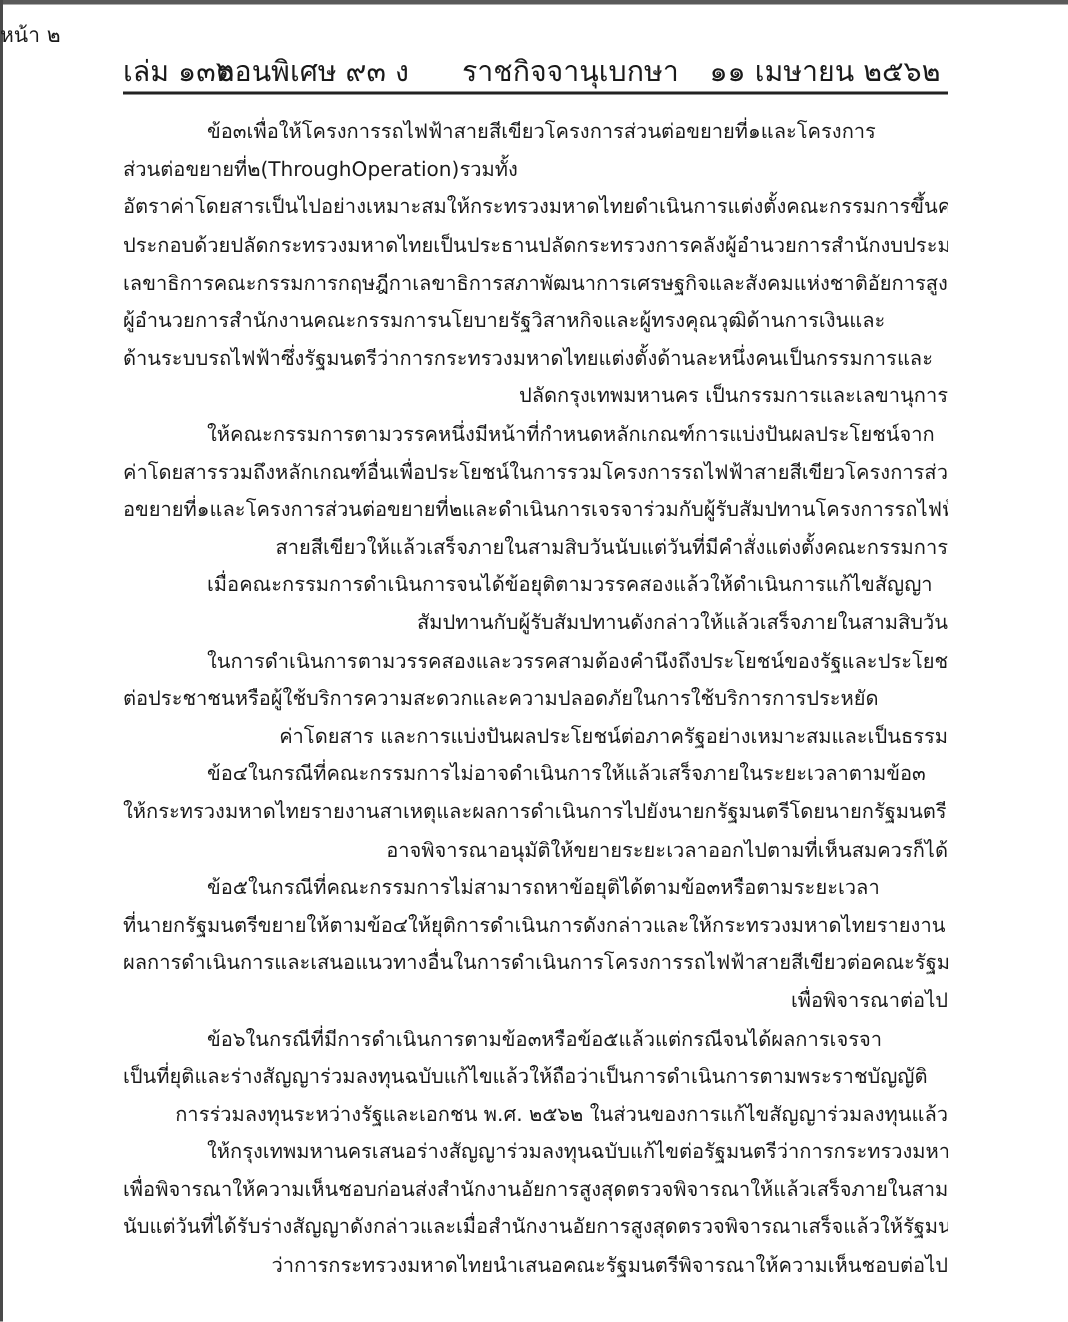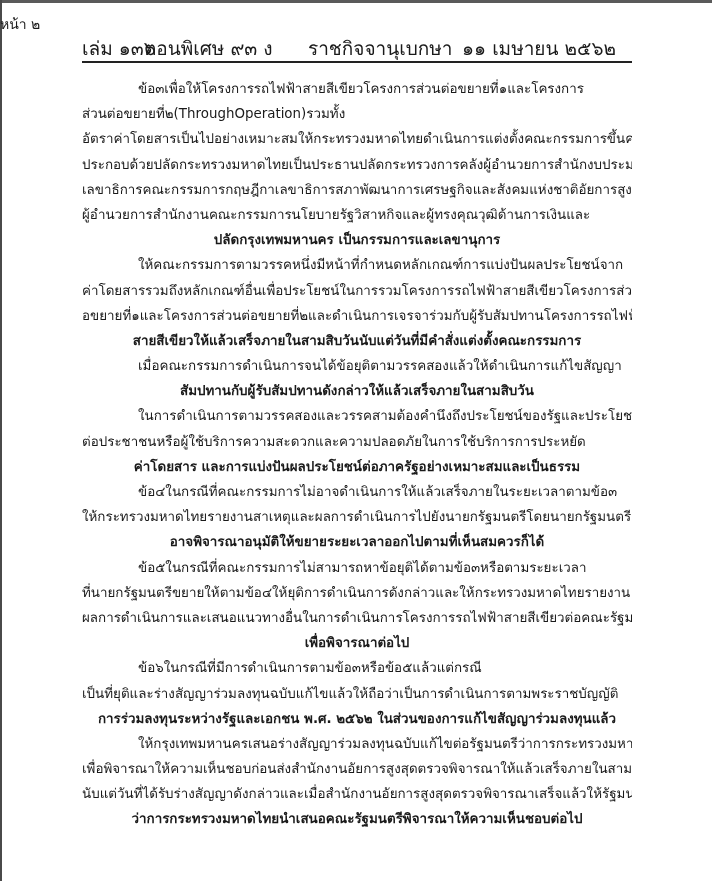--- a/index.html
+++ b/index.html
@@ -20,36 +20,36 @@
     font-size: 19px; line-height: 22px;
   }
   .header span { position: absolute; top: 0; white-space: nowrap; }
   .rule { position: absolute; top: 61px; left: 82px; width: 550px; height: 2px; background: #222; }
   .body-text {
     position: absolute; top: 76px; left: 82px; width: 550px;
     font-size: 13.4px; line-height: 25.2px;
   }
   .line { white-space: nowrap; height: 25.2px; display: flex; justify-content: flex-start; overflow: hidden; }
   .line.indent { padding-left: 56px; }
-  .line.last { justify-content: center; font-weight: bold; }
+  .line.last { justify-content: flex-end; }
   .line .t { white-space: pre; }
 </style>
 </head>
 <body>
 
 <div class="frame-top"></div>
 <div class="frame-left"></div>
 
 <div class="page-num">หน้า ๒</div>
 
 <div class="header">
   <span style="left:0">เล่ม ๑๓๖</span>
   <span style="left:62px">ตอนพิเศษ ๙๓ ง</span>
   <span style="left:226px">ราชกิจจานุเบกษา</span>
-  <span style="right:16px">๑๑ เมษายน ๒๕๖๒</span>
+  <span style="right:5px">๑๑ เมษายน ๒๕๖๒</span>
 </div>
 <div class="rule"></div>
 
 <div class="body-text" id="body">
     <div class="line indent">
       <span class="t">ข้อ</span>
       <span class="t">๓</span>
       <span class="t">เพื่อให้โครงการรถไฟฟ้าสายสีเขียว</span>
       <span class="t">โครงการส่วนต่อขยายที่</span>
       <span class="t">๑</span>
@@ -73,20 +73,25 @@
       <span class="t">ผู้อำนวยการสำนักงบประมาณ</span>
     </div>
     <div class="line">
       <span class="t">เลขาธิการคณะกรรมการกฤษฎีกา</span>
       <span class="t">เลขาธิการสภาพัฒนาการเศรษฐกิจและสังคมแห่งชาติ</span>
       <span class="t">อัยการสูงสุด</span>
     </div>
     <div class="line">
       <span class="t">ผู้อำนวยการสำนักงานคณะกรรมการนโยบายรัฐวิสาหกิจ</span>
       <span class="t">และผู้ทรงคุณวุฒิด้านการเงินและ</span>
+    </div>
+    <div class="line">
+      <span class="t">ด้านระบบรถไฟฟ้าซึ่งรัฐมนตรีว่าการกระทรวงมหาดไทยแต่งตั้งด้านละหนึ่งคน</span>
+      <span class="t">เป็นกรรมการ</span>
+      <span class="t">และ</span>
     </div>
     <div class="line last">
       <span class="t">ปลัดกรุงเทพมหานคร เป็นกรรมการและเลขานุการ</span>
     </div>
     <div class="line indent">
       <span class="t">ให้คณะกรรมการตามวรรคหนึ่งมีหน้าที่กำหนดหลักเกณฑ์การแบ่งปันผลประโยชน์จาก</span>
     </div>
     <div class="line">
       <span class="t">ค่าโดยสาร</span>
       <span class="t">รวมถึงหลักเกณฑ์อื่นเพื่อประโยชน์ในการรวมโครงการรถไฟฟ้าสายสีเขียว</span>
@@ -154,20 +159,21 @@
       <span class="t">เพื่อพิจารณาต่อไป</span>
     </div>
     <div class="line indent">
       <span class="t">ข้อ</span>
       <span class="t">๖</span>
       <span class="t">ในกรณีที่มีการดำเนินการตามข้อ</span>
       <span class="t">๓</span>
       <span class="t">หรือข้อ</span>
       <span class="t">๕</span>
       <span class="t">แล้วแต่กรณี</span>
+      <span class="t">จนได้ผลการเจรจา</span>
     </div>
     <div class="line">
       <span class="t">เป็นที่ยุติ</span>
       <span class="t">และร่างสัญญาร่วมลงทุนฉบับแก้ไขแล้ว</span>
       <span class="t">ให้ถือว่าเป็นการดำเนินการตามพระราชบัญญัติ</span>
     </div>
     <div class="line last">
       <span class="t">การร่วมลงทุนระหว่างรัฐและเอกชน พ.ศ. ๒๕๖๒ ในส่วนของการแก้ไขสัญญาร่วมลงทุนแล้ว</span>
     </div>
     <div class="line indent">

